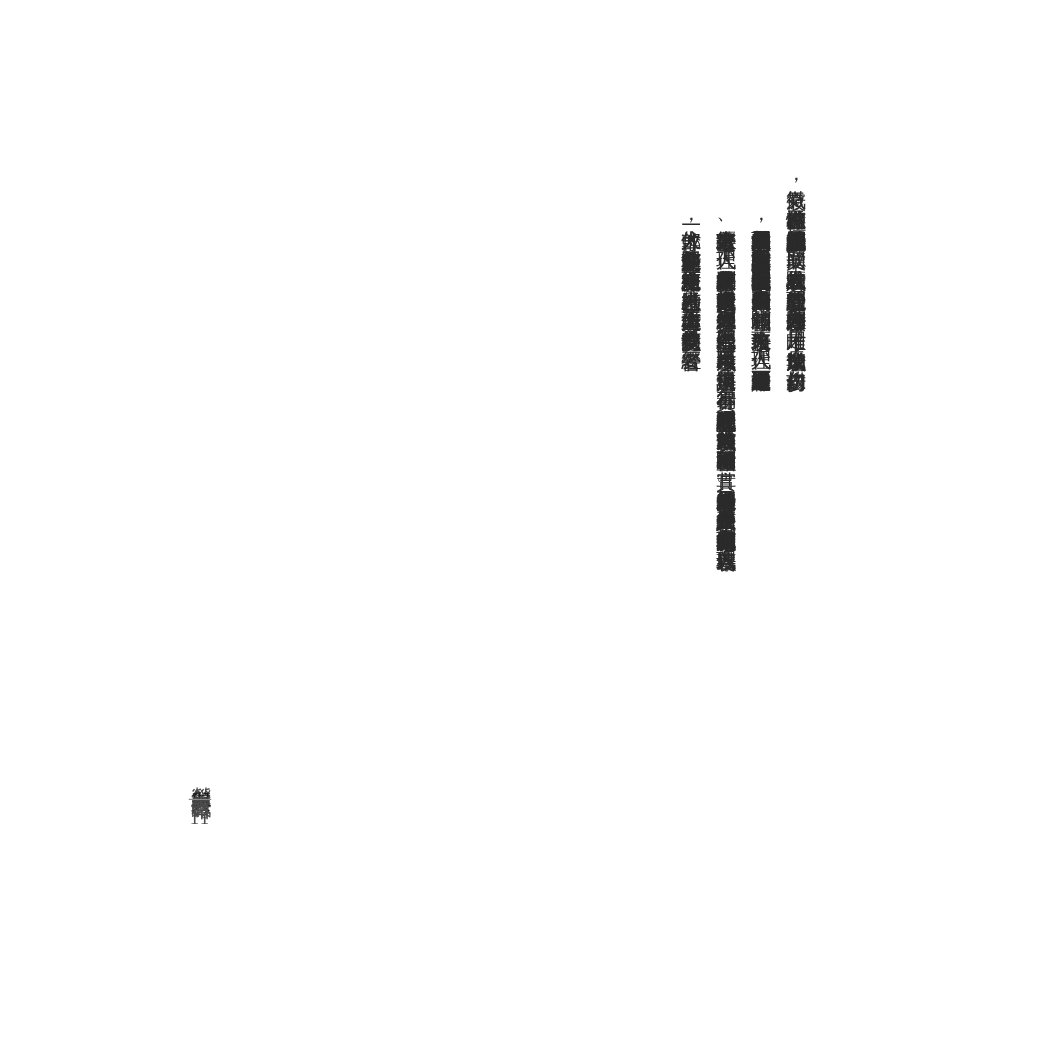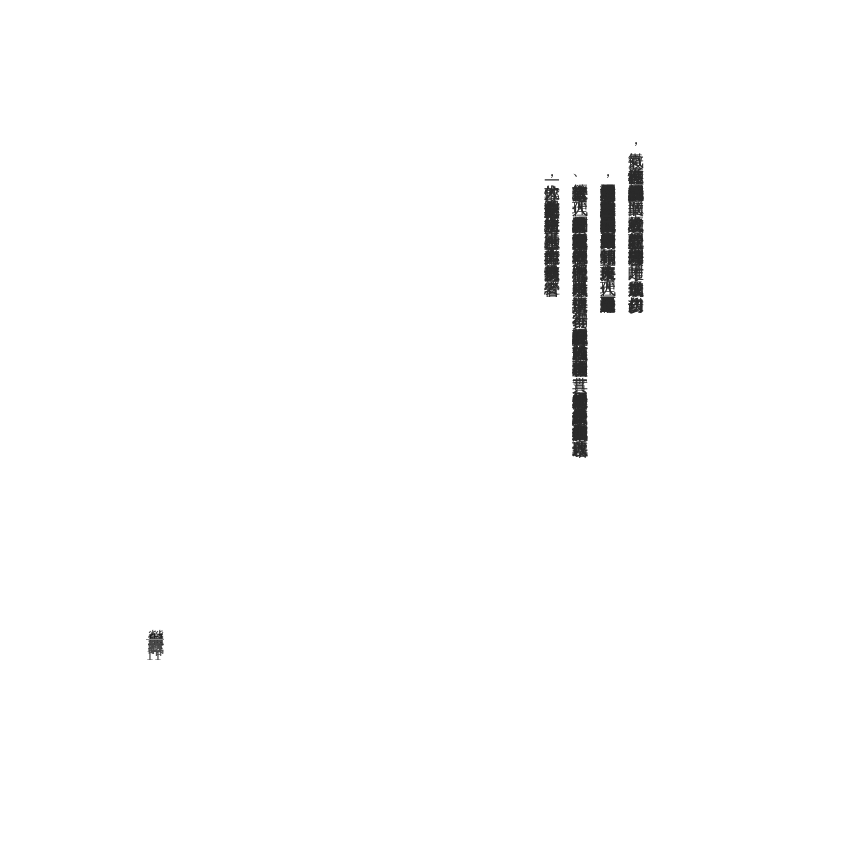--- a/index.html
+++ b/index.html
@@ -37,21 +37,21 @@
     text-indent: 2em;
   }
   
   .running-footer {
     position: absolute;
     left: 146px;
     top: 616px;
     width: 28px;
     display: flex;
     flex-direction: column;
-    align-items: flex-start;
+    align-items: center;
   }
   .book-title {
     writing-mode: vertical-rl;
     text-orientation: upright;
     font-size: 16px;
     line-height: 20px;
     letter-spacing: 2px;
     color: #4a4a4a;
   }
   .book-title .emph {

